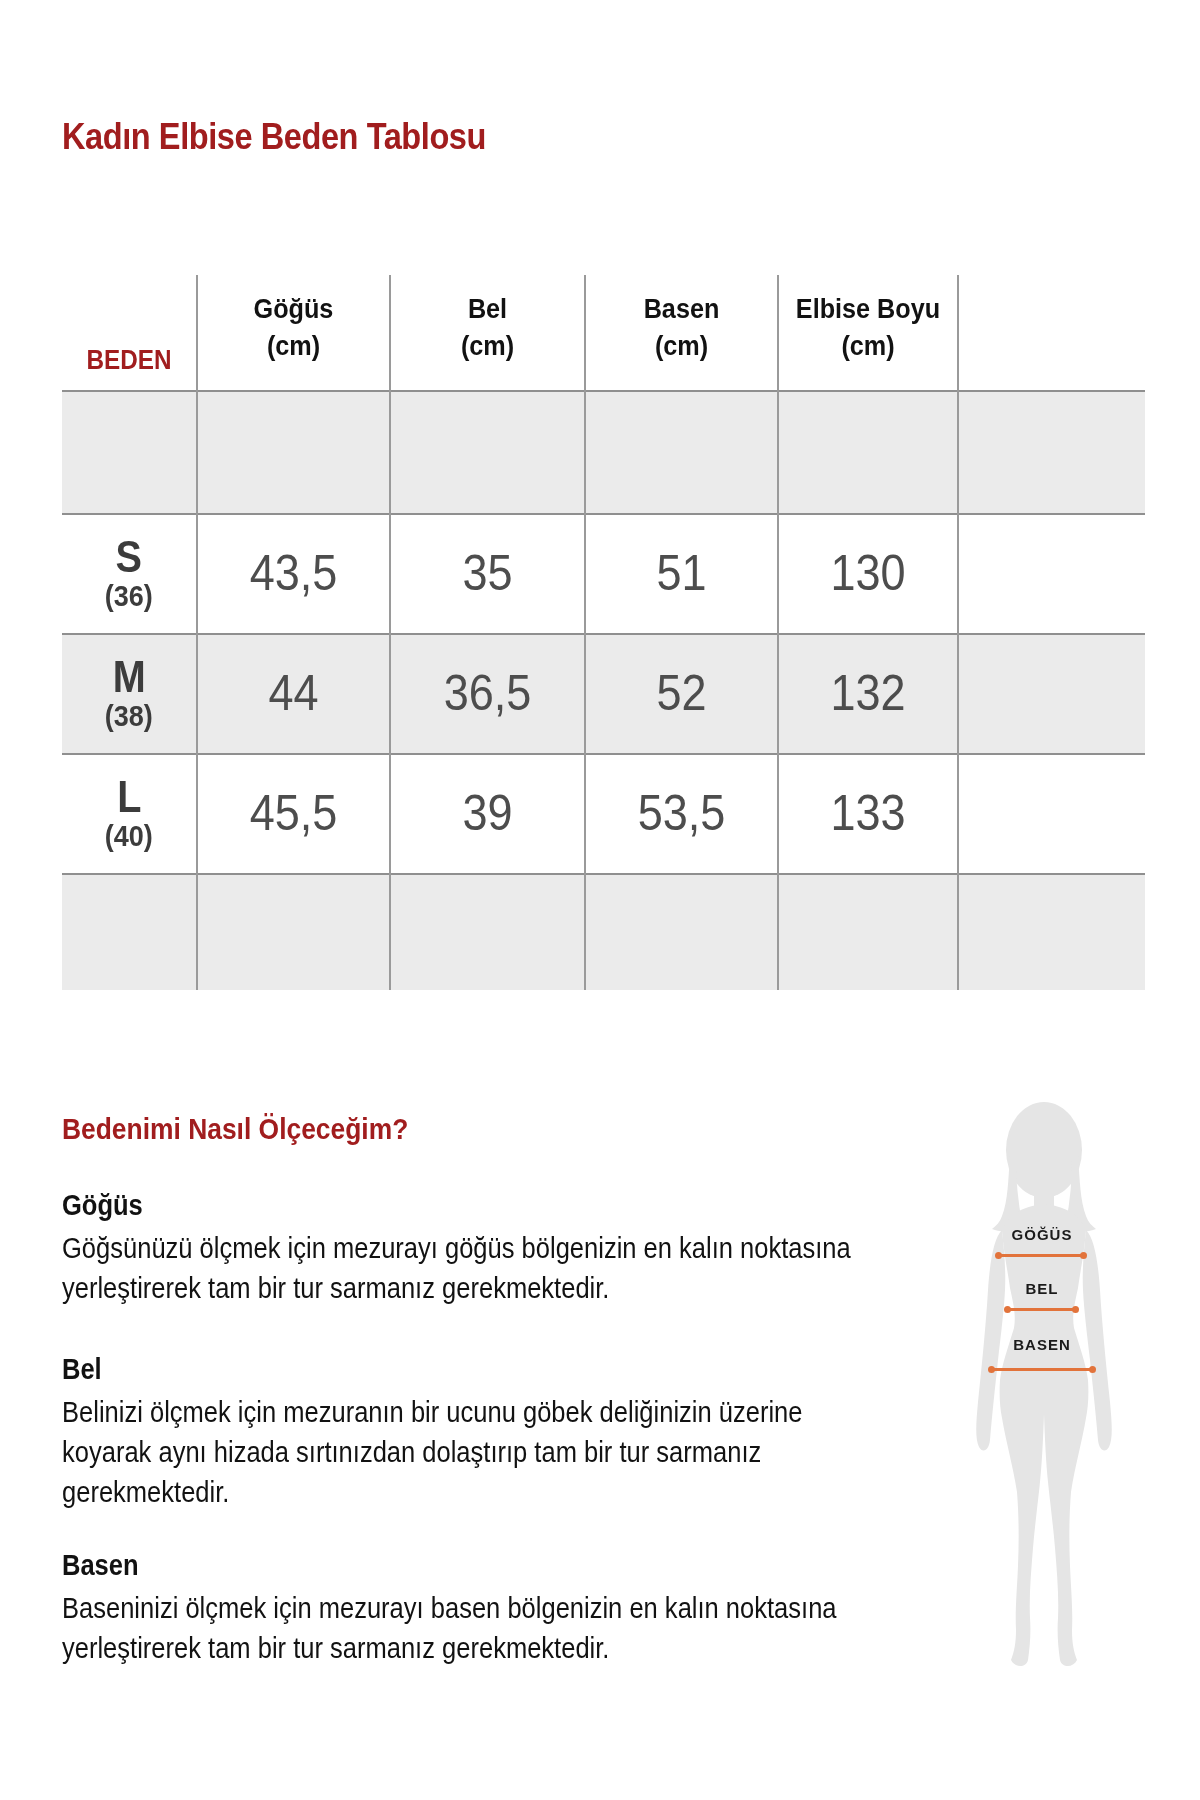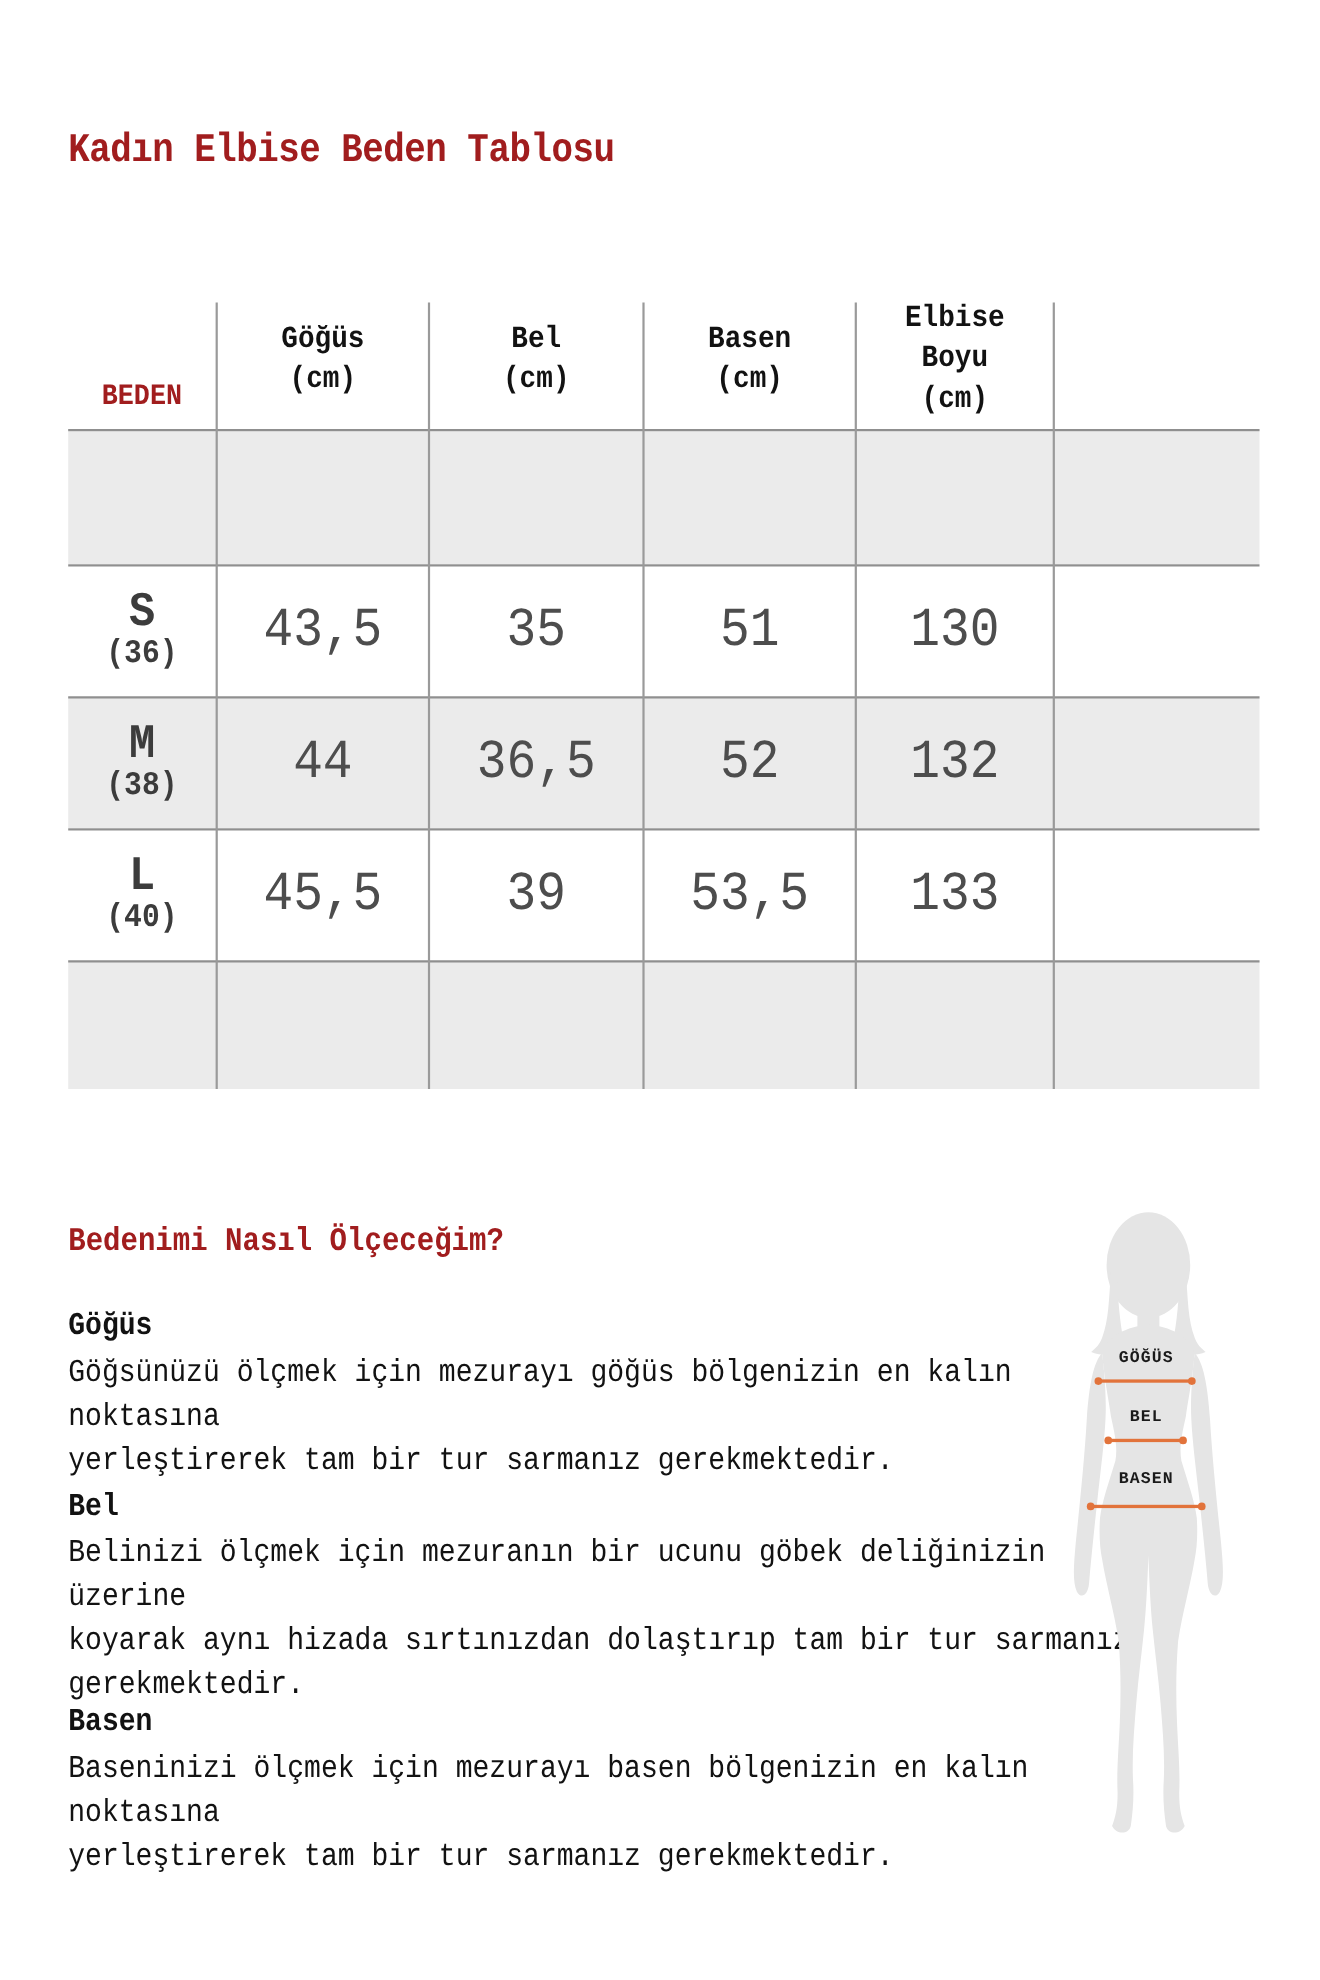--- a/index.html
+++ b/index.html
@@ -1,18 +1,18 @@
 <!DOCTYPE html>
 <html><head>
 <meta charset="utf-8">
 <style>
   html,body { margin:0; padding:0; background:#ffffff; }
   .page {
     position:relative; width:1200px; height:1800px; background:#ffffff;
-    font-family:Liberation Mono, monospace; color:#111; overflow:hidden;
+    font-family:Liberation Sans, sans-serif; color:#111; overflow:hidden;
   }
   .abs { position:absolute; }
   .cond { transform:scaleX(0.88); transform-origin:0 50%; }
   .condc { transform:scaleX(0.9); transform-origin:50% 50%; }
 
   
   .title { left:62px; top:116px; font-size:37px; font-weight:bold; color:#A11D1E; letter-spacing:-0.5px; white-space:nowrap; }
   .h2 { left:62px; top:1112px; font-size:30px; font-weight:bold; color:#A11D1E; white-space:nowrap; }
 
   

